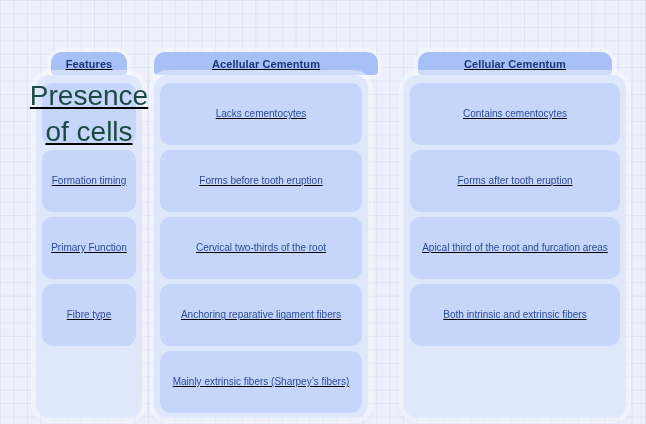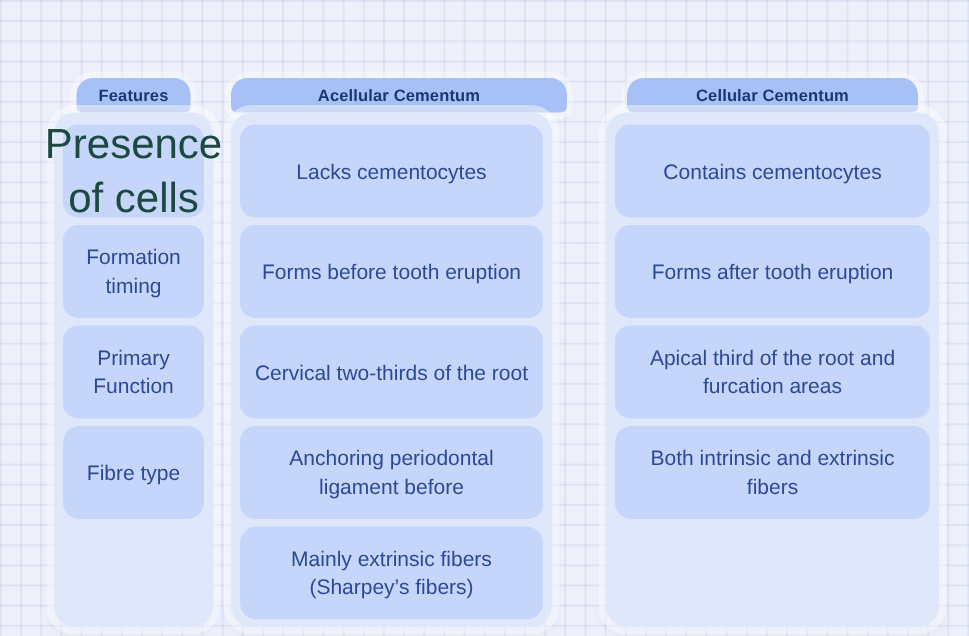--- a/index.html
+++ b/index.html
@@ -5,21 +5,21 @@
   html,body{margin:0;padding:0;}
   body{
     width:646px;height:424px;overflow:hidden;position:relative;
     font-family:"Liberation Sans", sans-serif;
     background-color:#edf0fa;
     background-image:
       linear-gradient(to right, rgba(130,145,205,0.14) 1px, transparent 1px),
       linear-gradient(to bottom, rgba(130,145,205,0.14) 1px, transparent 1px);
     background-size:13.45px 13.45px;
   }
-  .col{position:absolute;top:52px;}
+  .col{position:absolute;top:52px;text-decoration:underline;}
   .tab{
     position:relative;margin:0 auto;height:23px;
     background:#a7c0f6;
     border-radius:11px 11px 4px 4px;
     display:flex;align-items:center;justify-content:center;
     box-shadow:0 0 0 4px rgba(255,255,255,0.35);
   }
   .tab span{
     font-size:11px;font-weight:bold;color:#1b3575;letter-spacing:0.1px;
   }
@@ -31,21 +31,21 @@
     box-shadow:0 0 0 5px rgba(255,255,255,0.45), 0 4px 10px rgba(110,130,200,0.15);
   }
   .cell{
     height:62px;margin-bottom:5px;
     background:#c6d6fb;border-radius:10px;
     display:flex;align-items:center;justify-content:center;
     text-align:center;padding:0 9px;box-sizing:border-box;
   }
   .cell:last-child{margin-bottom:0;border-radius:11px;}
   .cell span{
-    font-size:14px;color:#2c4a94;line-height:1.35;
+    font-size:10px;color:#2c4a94;line-height:1.35;
   }
   .cell.big span{
     font-size:28px;font-weight:500;color:#1c4a42;line-height:1.3;
   }
   
   .col-features{left:36px;width:106px;}
   .col-features .tab{width:76px;}
   .col-acellular{left:154px;width:214px;}
   .col-acellular .tab{width:224px;}
   .col-cellular{left:386px;width:222px;padding-left:18px;}
@@ -82,21 +82,21 @@
     <div class="cell">
       <span>Lacks cementocytes</span>
     </div>
     <div class="cell">
       <span>Forms before tooth eruption</span>
     </div>
     <div class="cell">
       <span>Cervical two-thirds of the root</span>
     </div>
     <div class="cell">
-      <span>Anchoring periodontal ligament before</span>
+      <span>Anchoring reparative ligament fibers</span>
     </div>
     <div class="cell">
       <span>Mainly extrinsic fibers (Sharpey’s fibers)</span>
     </div>
   </div>
 </div>
 
 <div class="col col-cellular">
   <div class="tab">
     <span>Cellular Cementum</span>

